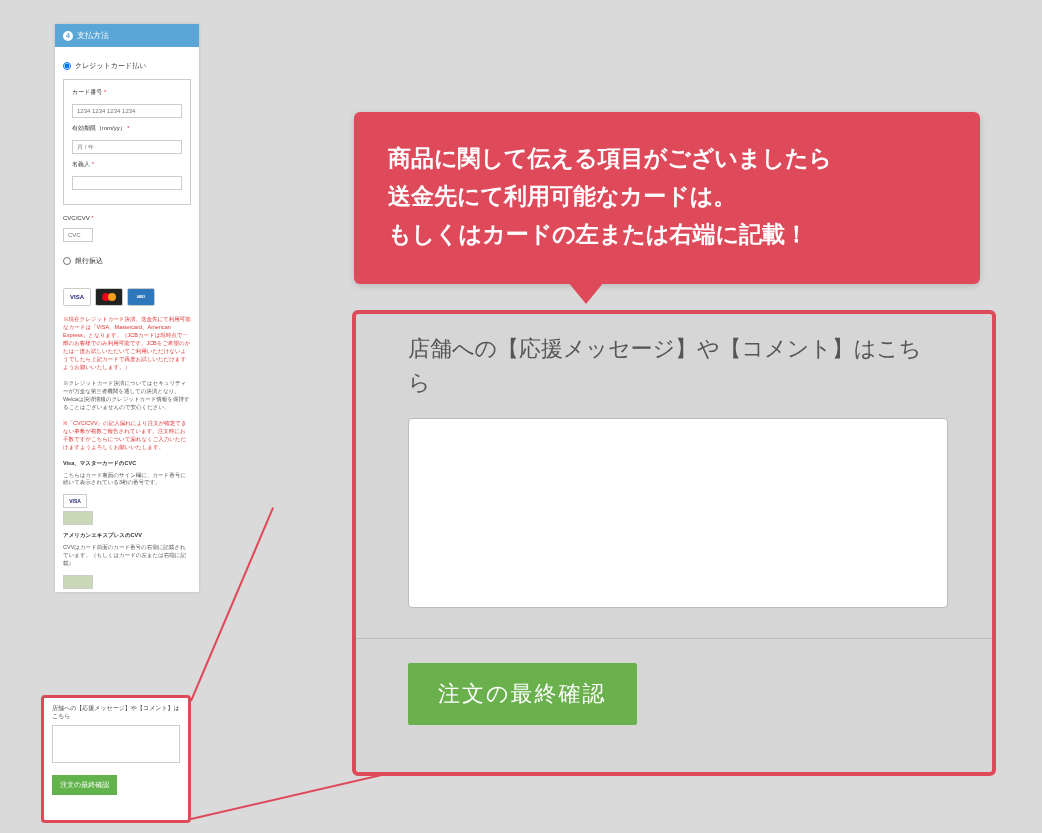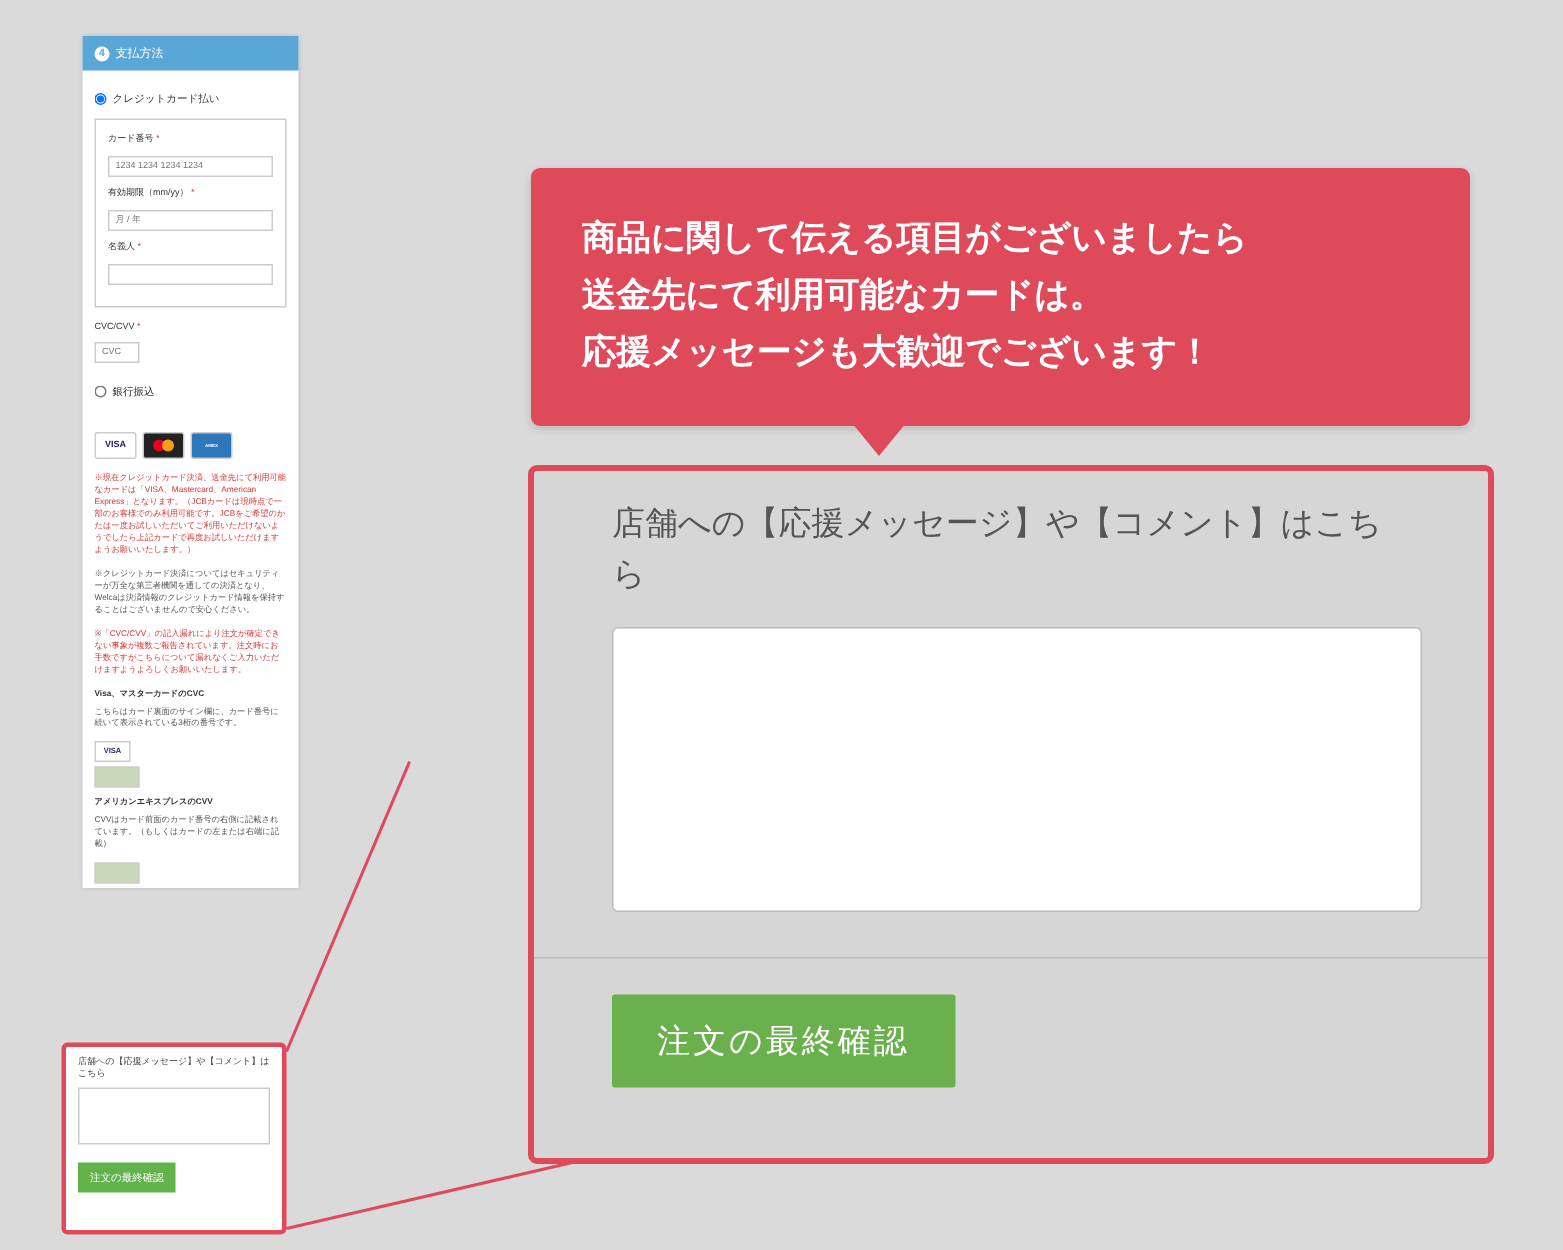--- a/index.html
+++ b/index.html
@@ -261,21 +261,21 @@
   <div class="lp-comment-box"></div>
   <button class="lp-submit">注文の最終確認</button>
 </div>
 
 <div class="conn1"></div>
 <div class="conn2"></div>
 
 <div class="callout">
   <div>商品に関して伝える項目がございましたら</div>
   <div>送金先にて利用可能なカードは。</div>
-  <div>応援メッセージも大歓迎でございます！</div>
+  <div>もしくはカードの左または右端に記載！</div>
 </div>
 <div class="callout-tail"></div>
 
 <div class="big-frame">
   <div class="bf-label">店舗への【応援メッセージ】や【コメント】はこちら</div>
   <div class="bf-textarea"></div>
   <div class="bf-divider"></div>
   <div class="bf-submit-row">
     <button class="bf-submit">注文の最終確認</button>
   </div>

